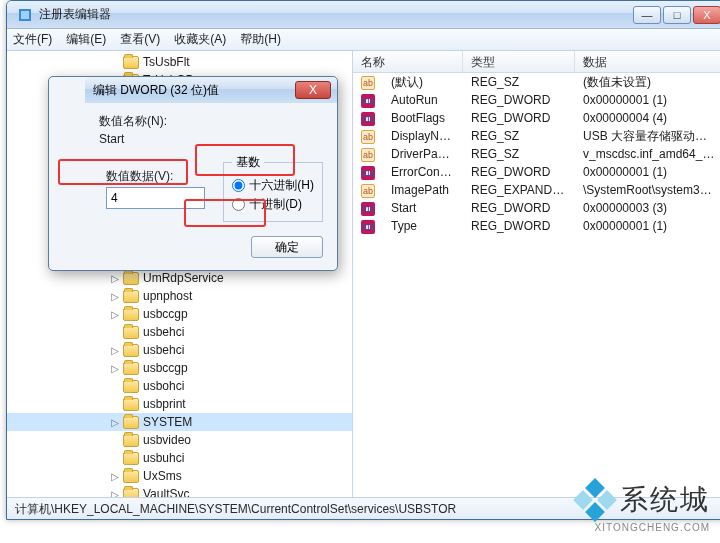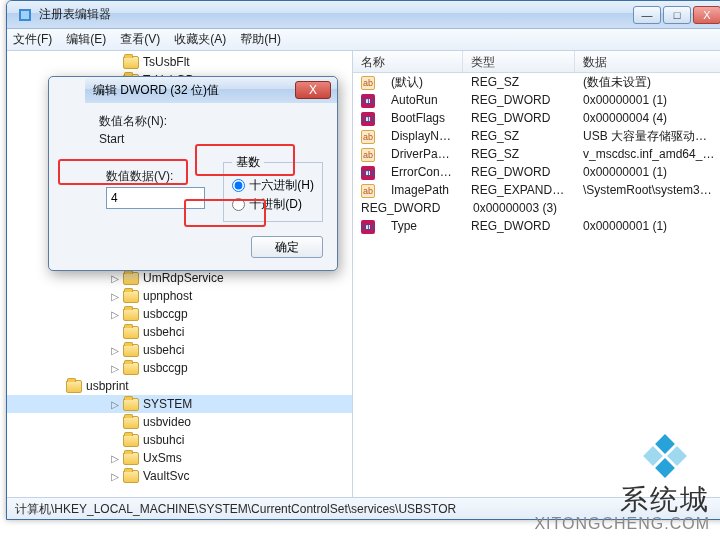--- a/index.html
+++ b/index.html
@@ -41,26 +41,26 @@
   .dialog .row2 { display:flex; gap:18px; align-items:center;margin-left:7px;}
   .dialog .field { flex:1;}
   .dialog input[type=text].val { width:100%; height:22px; border:1px solid #7a9bc0; padding:0 4px; font-size:12px; background:#fff;}
   .dialog fieldset { border:1px solid #b9c9db; padding:4px 8px 6px; font-size:12px;}
   .dialog fieldset legend { padding:0 4px;}
   .dialog .radio-row{display:flex;align-items:center;gap:4px;margin:2px 0;}
   .dialog .dbtns { display:flex; justify-content:flex-end; gap:10px; margin-top:14px;}
   .dialog button.dbtn { width:72px; height:22px; font-size:12px; background:linear-gradient(#fefefe,#e6ecf3); border:1px solid #8aa3c0; border-radius:3px;}
   .annot { position:absolute; border:2px solid #e33; border-radius:3px; pointer-events:none; z-index:20;}
   
-  .watermark { position:absolute; right:10px; bottom:24px; display:flex; align-items:center; gap:6px; z-index:30; font-family:"SimHei",sans-serif;flex-direction:column;}
+  .watermark { position:absolute; right:10px; bottom:24px; display:flex; align-items:center; gap:6px; z-index:30; font-family:"SimHei",sans-serif;}
   .watermark .diamond{width:38px;height:38px;position:relative;}
   .watermark .d{position:absolute;width:14px;height:14px;background:#27a3d9;transform:rotate(45deg);}
   .watermark .d.t{left:12px;top:0;} .watermark .d.l{left:0;top:12px;background:#9fd9ef;} .watermark .d.r{left:24px;top:12px;background:#9fd9ef;} .watermark .d.b{left:12px;top:24px;}
   .watermark .big{font-size:28px;color:#333;letter-spacing:2px;}
-  .watermark .small{position:absolute;right:0;bottom:-14px;font-size:16px;color:#888;letter-spacing:1px;}
+  .watermark .small{position:absolute;right:0;bottom:-14px;font-size:10px;color:#888;letter-spacing:1px;}
 </style>
 </head>
 <body>
 
 <div class="window">
   <div class="titlebar">
     <svg class="ticon" viewBox="0 0 16 16">
         <rect x="2" y="2" width="12" height="12" fill="#3b8bd4"></rect>
         <rect x="4" y="4" width="8" height="8" fill="#9fd0f5"></rect>
       </svg>
@@ -164,21 +164,26 @@
         <div class="tree-item" style="padding-left: 102px;">
           <span class="expander">▷</span>
           <span class="folder"></span>
           <span>usbehci</span>
         </div>
         <div class="tree-item" style="padding-left: 102px;">
           <span class="expander">▷</span>
           <span class="folder"></span>
           <span>usbccgp</span>
         </div>
-        <div class="tree-item" style="padding-left: 45px;">
+        <div class="tree-item" style="padding-left: 102px;">
+          <span class="expander"></span>
+          <span class="folder"></span>
+          <span>usbohci</span>
+        </div>
+        <div class="tree-item" style="padding-left: 102px;">
           <span class="expander"></span>
           <span class="folder"></span>
           <span>usbprint</span>
         </div>
         <div class="tree-item selected" style="padding-left: 102px;">
           <span class="expander">▷</span>
           <span class="folder"></span>
           <span>SYSTEM</span>
         </div>
         <div class="tree-item" style="padding-left: 102px;">
@@ -238,20 +243,21 @@
             <div class="col name"><span class="vicon num">011</span><span>ErrorControl</span></div>
             <div class="col type">REG_DWORD</div>
             <div class="col data">0x00000001 (1)</div>
           </div>
           <div class="vrow">
             <div class="col name"><span class="vicon str">ab</span><span>ImagePath</span></div>
             <div class="col type">REG_EXPAND_SZ</div>
             <div class="col data">\SystemRoot\system32\drive</div>
           </div>
           <div class="vrow">
+            <div class="col name"><span class="vicon num">011</span><span>Start</span></div>
             <div class="col type">REG_DWORD</div>
             <div class="col data">0x00000003 (3)</div>
           </div>
           <div class="vrow">
             <div class="col name"><span class="vicon num">011</span><span>Type</span></div>
             <div class="col type">REG_DWORD</div>
             <div class="col data">0x00000001 (1)</div>
           </div>
         </div>
     </div>

